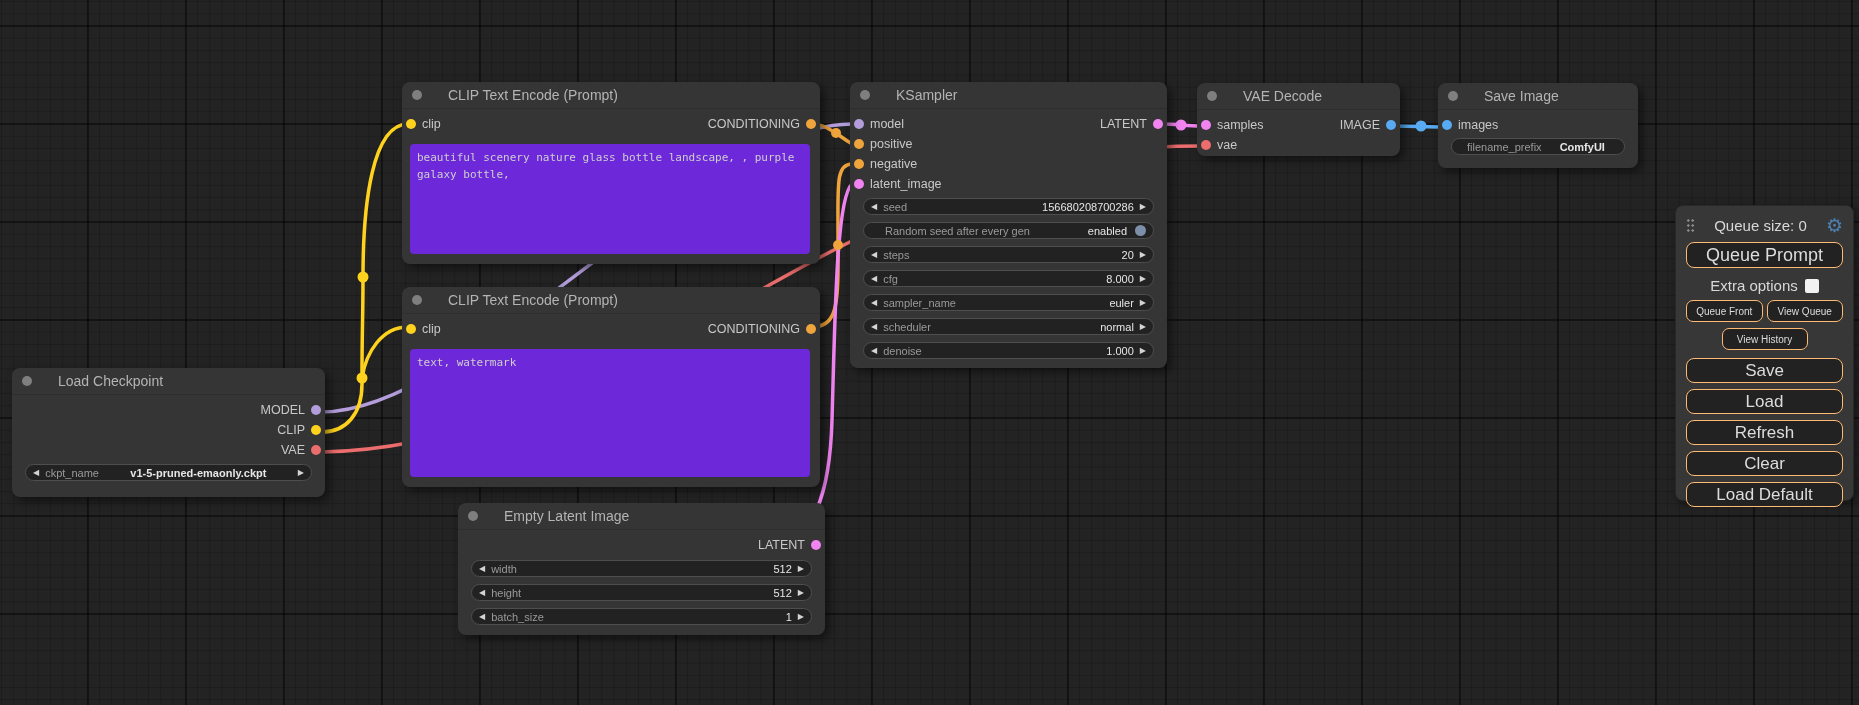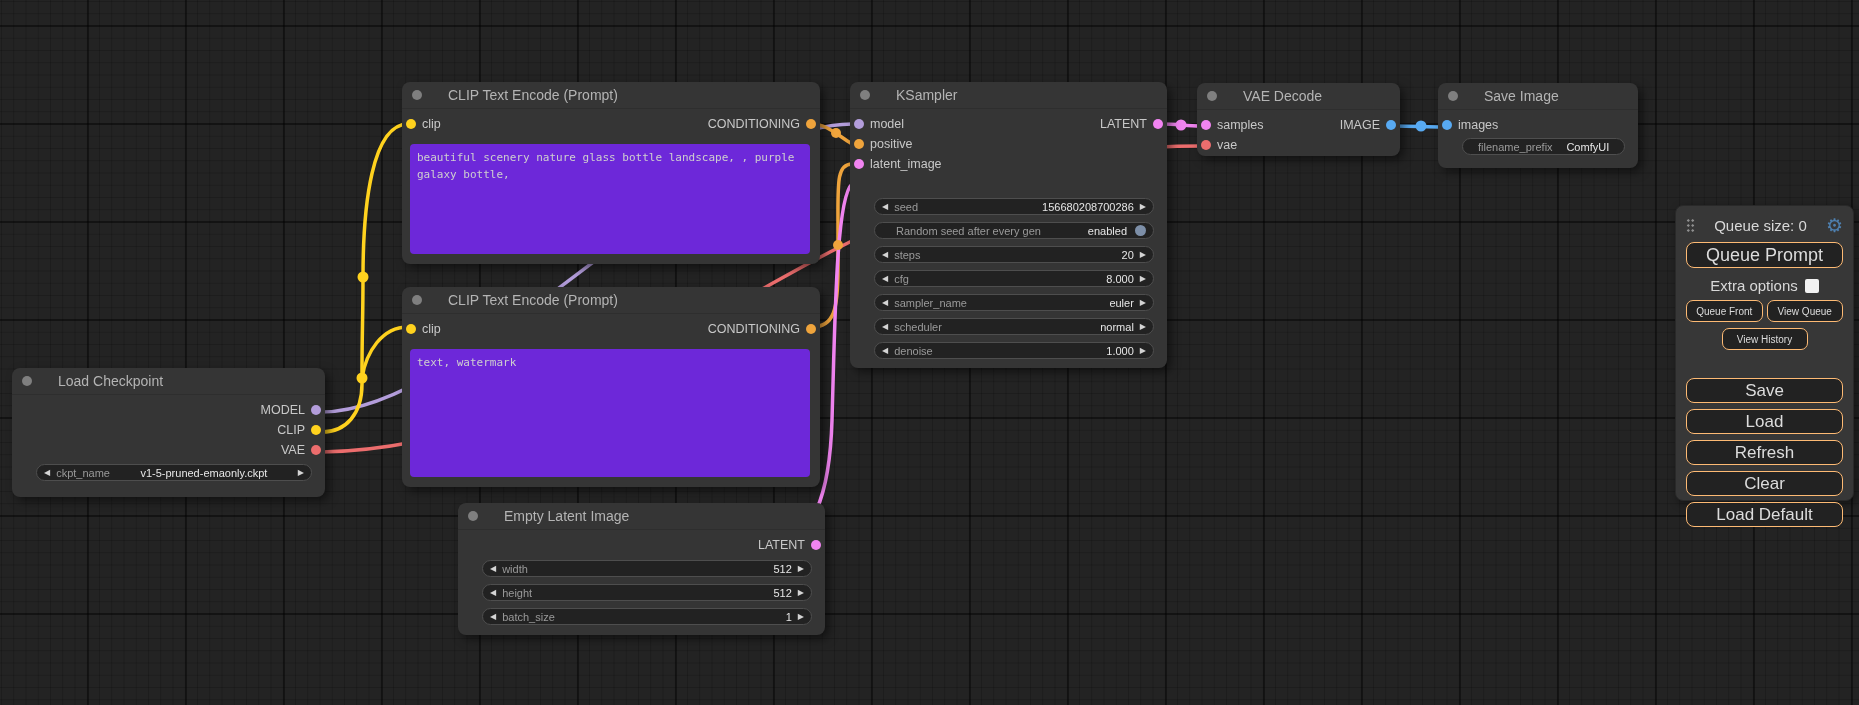--- a/index.html
+++ b/index.html
@@ -40,30 +40,30 @@
   }
   .port.in  { left:4px; }
   .port.out { right:4px; }
   .slot-label { color:#c8c8c8; font-size:12.5px; }
   .prompt-box {
     position:absolute; left:8px; right:10px;
     background:#6d28d9; border-radius:4px; padding:5px 7px;
     font-family:"DejaVu Sans Mono", monospace; font-size:11px;
     line-height:1.55; color:#cfcfcf; white-space:pre-wrap; word-break:break-word;
   }
-  .widgets { position:absolute; left:24px; right:13px; display:flex; flex-direction:column; gap:7px; }
+  .widgets { position:absolute; left:13px; right:13px; display:flex; flex-direction:column; gap:7px; }
   .widget {
     height:17px; background:#222; border:1px solid #4e4e4e; border-radius:9px;
     display:flex; align-items:center; padding:0 7px; gap:6px;
     font-size:11px; color:#9a9a9a;
   }
   .warr { color:#d4d4d4; font-size:8px; line-height:1; flex:none; }
   .wlabel { white-space:nowrap; }
   .wvalue { margin-left:auto; color:#e6e6e6; white-space:nowrap; }
-  .wvalue.centered { margin:14px auto; }
+  .wvalue.centered { margin:14px auto;font-weight:bold; }
   .toggle-dot { width:11px; height:11px; border-radius:50%; background:#7d8fa8; flex:none; margin-left:2px; }
   
   .menu {
     position:absolute; left:1675px; top:205px; width:179px; height:296px; z-index:3;
     background:#373737; border:1px solid #292929; border-radius:8px;
     box-shadow:3px 3px 10px rgba(0,0,0,.45);
     padding:9px 10px; color:#d8d8d8;
   }
   .menu-header { display:flex; align-items:center; height:20px; }
   .drag-handle {
@@ -77,21 +77,21 @@
     display:block; background:#222; border:1px solid #fdba74; border-radius:8px;
     color:#dcdcdc; font-family:"Liberation Sans", sans-serif; cursor:pointer;
     text-align:center;
   }
   .btn-queue { width:100%; height:26px; margin-top:7px; font-size:18px; }
   .extra-row { display:flex; align-items:center; justify-content:center; gap:7px; margin-top:9px; font-size:15px; }
   .checkbox { width:14px; height:14px; background:#f2f2f2; border-radius:2px; }
   .small-row { display:flex; gap:4px; margin-top:6px; justify-content:center; }
   .btn-small { height:22px; font-size:10px; line-height:11px; border-radius:7px; flex:1; padding:0 4px; }
   .btn-small.vh { flex:none; width:86px; }
-  .big-buttons { margin-top:28px; display:flex; flex-direction:column; gap:6px; }
+  .big-buttons { margin-top:8px; display:flex; flex-direction:column; gap:6px; }
   .btn-big { width:100%; height:25px; font-size:17px; }
 </style>
 </head>
 <body>
 
 <svg id="wires" width="1859" height="705">
 
   <path d="M 322 412 C 470 412 700 124 852 124" fill="none" stroke-width="3.5" stroke="#b39ddb"></path>
 
   <path d="M 322 432 C 346 432 362 414 362 384 L 362 372 C 362 330 363 320 363 277 C 363 205 372 124 408 124" fill="none" stroke-width="3.5" stroke="#ffd21e"></path>
@@ -224,20 +224,24 @@
   <div class="slots">
     <div class="slot-row in">
       <span class="port in" style="background: rgb(179, 157, 219);"></span>
       <span class="slot-label">model</span>
     </div>
     <div class="slot-row in">
       <span class="port in" style="background: rgb(239, 164, 60);"></span>
       <span class="slot-label">positive</span>
     </div>
     <div class="slot-row in">
+      <span class="port in" style="background: rgb(239, 164, 60);"></span>
+      <span class="slot-label">negative</span>
+    </div>
+    <div class="slot-row in">
       <span class="port in" style="background: rgb(241, 132, 241);"></span>
       <span class="slot-label">latent_image</span>
     </div>
     <div class="slot-row out abs">
       <span class="slot-label">LATENT</span>
       <span class="port out" style="background: rgb(241, 132, 241);"></span>
     </div>
   </div>
   <div class="widgets" style="top:116px;">
     <div class="widget">

